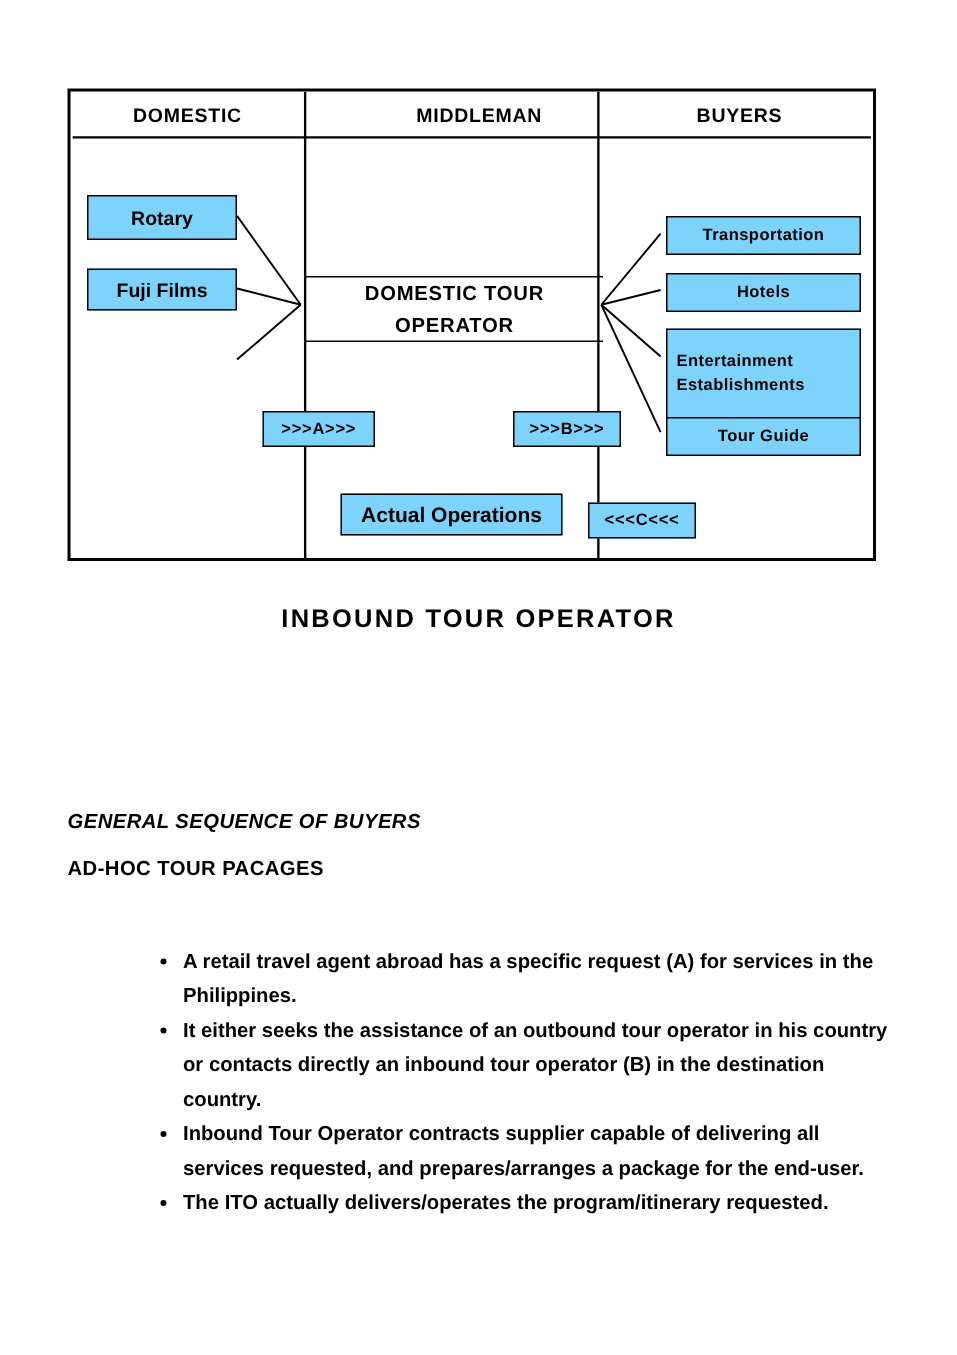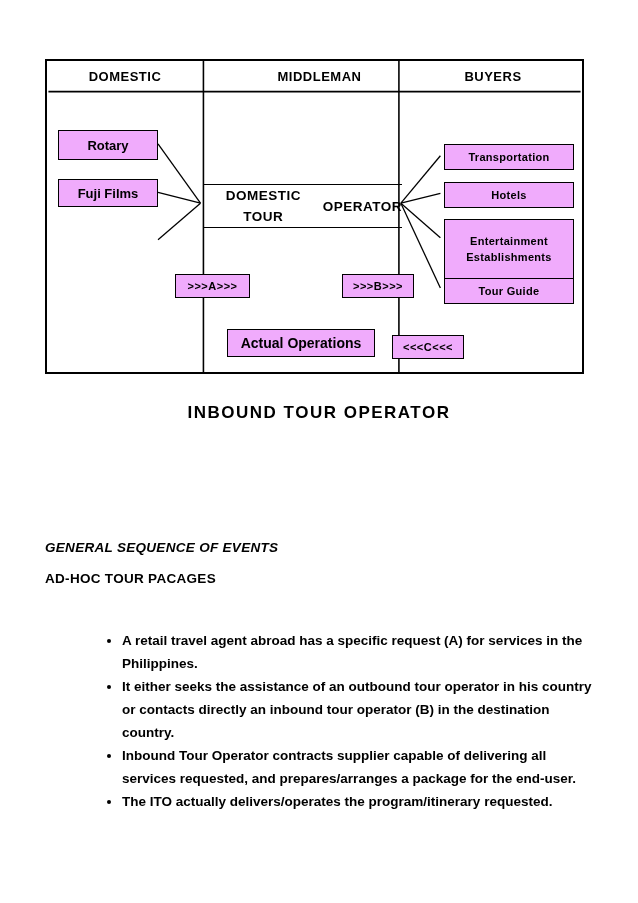--- a/index.html
+++ b/index.html
@@ -29,34 +29,34 @@
     display: flex; align-items: center; justify-content: center;
     font-weight: bold; font-size: 13px; letter-spacing: .5px;
   }
   .hdr.c1 { left: 0;     width: 156px; }
   .hdr.c2 { left: 157px; width: 198px; padding-left: 33px; }
   .hdr.c3 { left: 355px; width: 182px; }
 
   .dbox {
     position: absolute;
     border: 1.5px solid #000;
-    background: #f0abfc;
+    background: #7dd3fc;
     display: flex; align-items: center; justify-content: center;
-    font-weight: bold; text-align: center;
+    font-weight: bold; 
   }
   .supplier { left: 11px; width: 100px; font-size: 13px; }
   .sup-0 { top: 69px;  height: 30px; }
   .sup-1 { top: 118px; height: 28px; }
   .sup-2 { top: 167px; height: 29px; }
 
   .operator {
     position: absolute;
     left: 157px; top: 123px; width: 198px; height: 44px;
     border-top: 1.5px solid #000; border-bottom: 1.5px solid #000;
-    display: flex; flex-direction: row;
+    display: flex; flex-direction: column;
     align-items: center; justify-content: center;
     font-weight: bold; font-size: 13.5px; letter-spacing: .5px;
     line-height: 21px; text-align: center;
   }
   .buyer { left: 397px; width: 130px; font-size: 11px; letter-spacing: .3px; line-height: 16px; padding: 2px 6px; }
   .buy-0 { top: 83px;  height: 26px; }
   .buy-1 { top: 121px; height: 26px; }
   .buy-2 { top: 158px; height: 60px; }
   .buy-3 { top: 217px; height: 26px; }
 
@@ -137,21 +137,21 @@
 
     <div class="dbox flowbox flow-a">&gt;&gt;&gt;A&gt;&gt;&gt;</div>
     <div class="dbox flowbox flow-b">&gt;&gt;&gt;B&gt;&gt;&gt;</div>
     <div class="dbox actual">Actual Operations</div>
     <div class="dbox flowbox flow-c">&lt;&lt;&lt;C&lt;&lt;&lt;</div>
   </div>
 
   <div class="title">INBOUND TOUR OPERATOR</div>
 
 
-  <div class="sec-heading">GENERAL SEQUENCE OF EVENTS</div>
+  <div class="sec-heading">GENERAL SEQUENCE OF BUYERS</div>
 
   <div class="sub-heading">AD-HOC TOUR PACAGES</div>
 
   <ul class="bullets">
     <li>A retail travel agent abroad has a specific request (A) for services in the Philippines.</li>
     <li>It either seeks the assistance of an outbound tour operator in his country or contacts directly an inbound tour operator (B) in the destination country.</li>
     <li>Inbound Tour Operator contracts supplier capable of delivering all services requested, and prepares/arranges a package for the end-user.</li>
     <li>The ITO actually delivers/operates the program/itinerary requested.</li>
   </ul>
 

